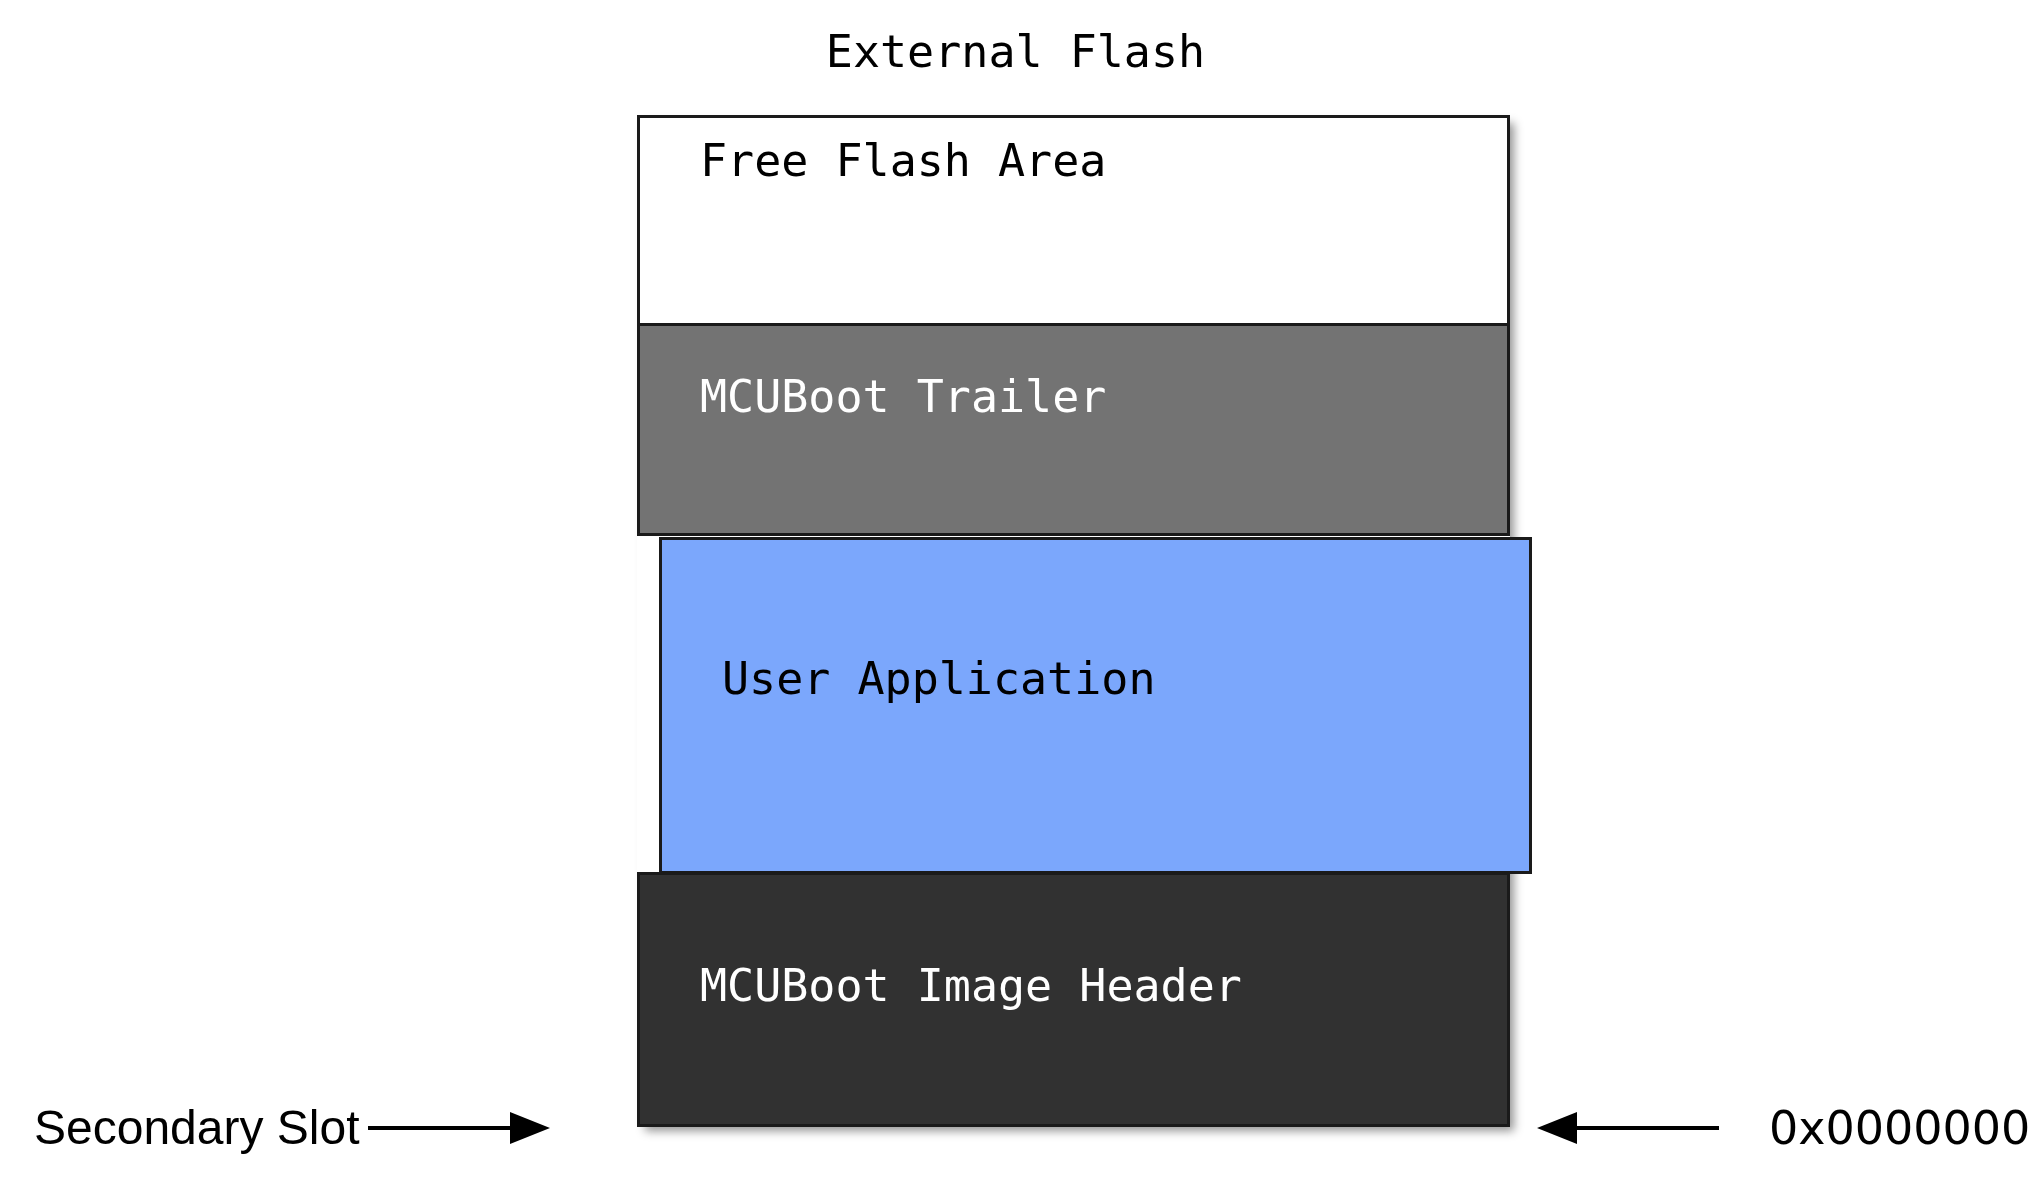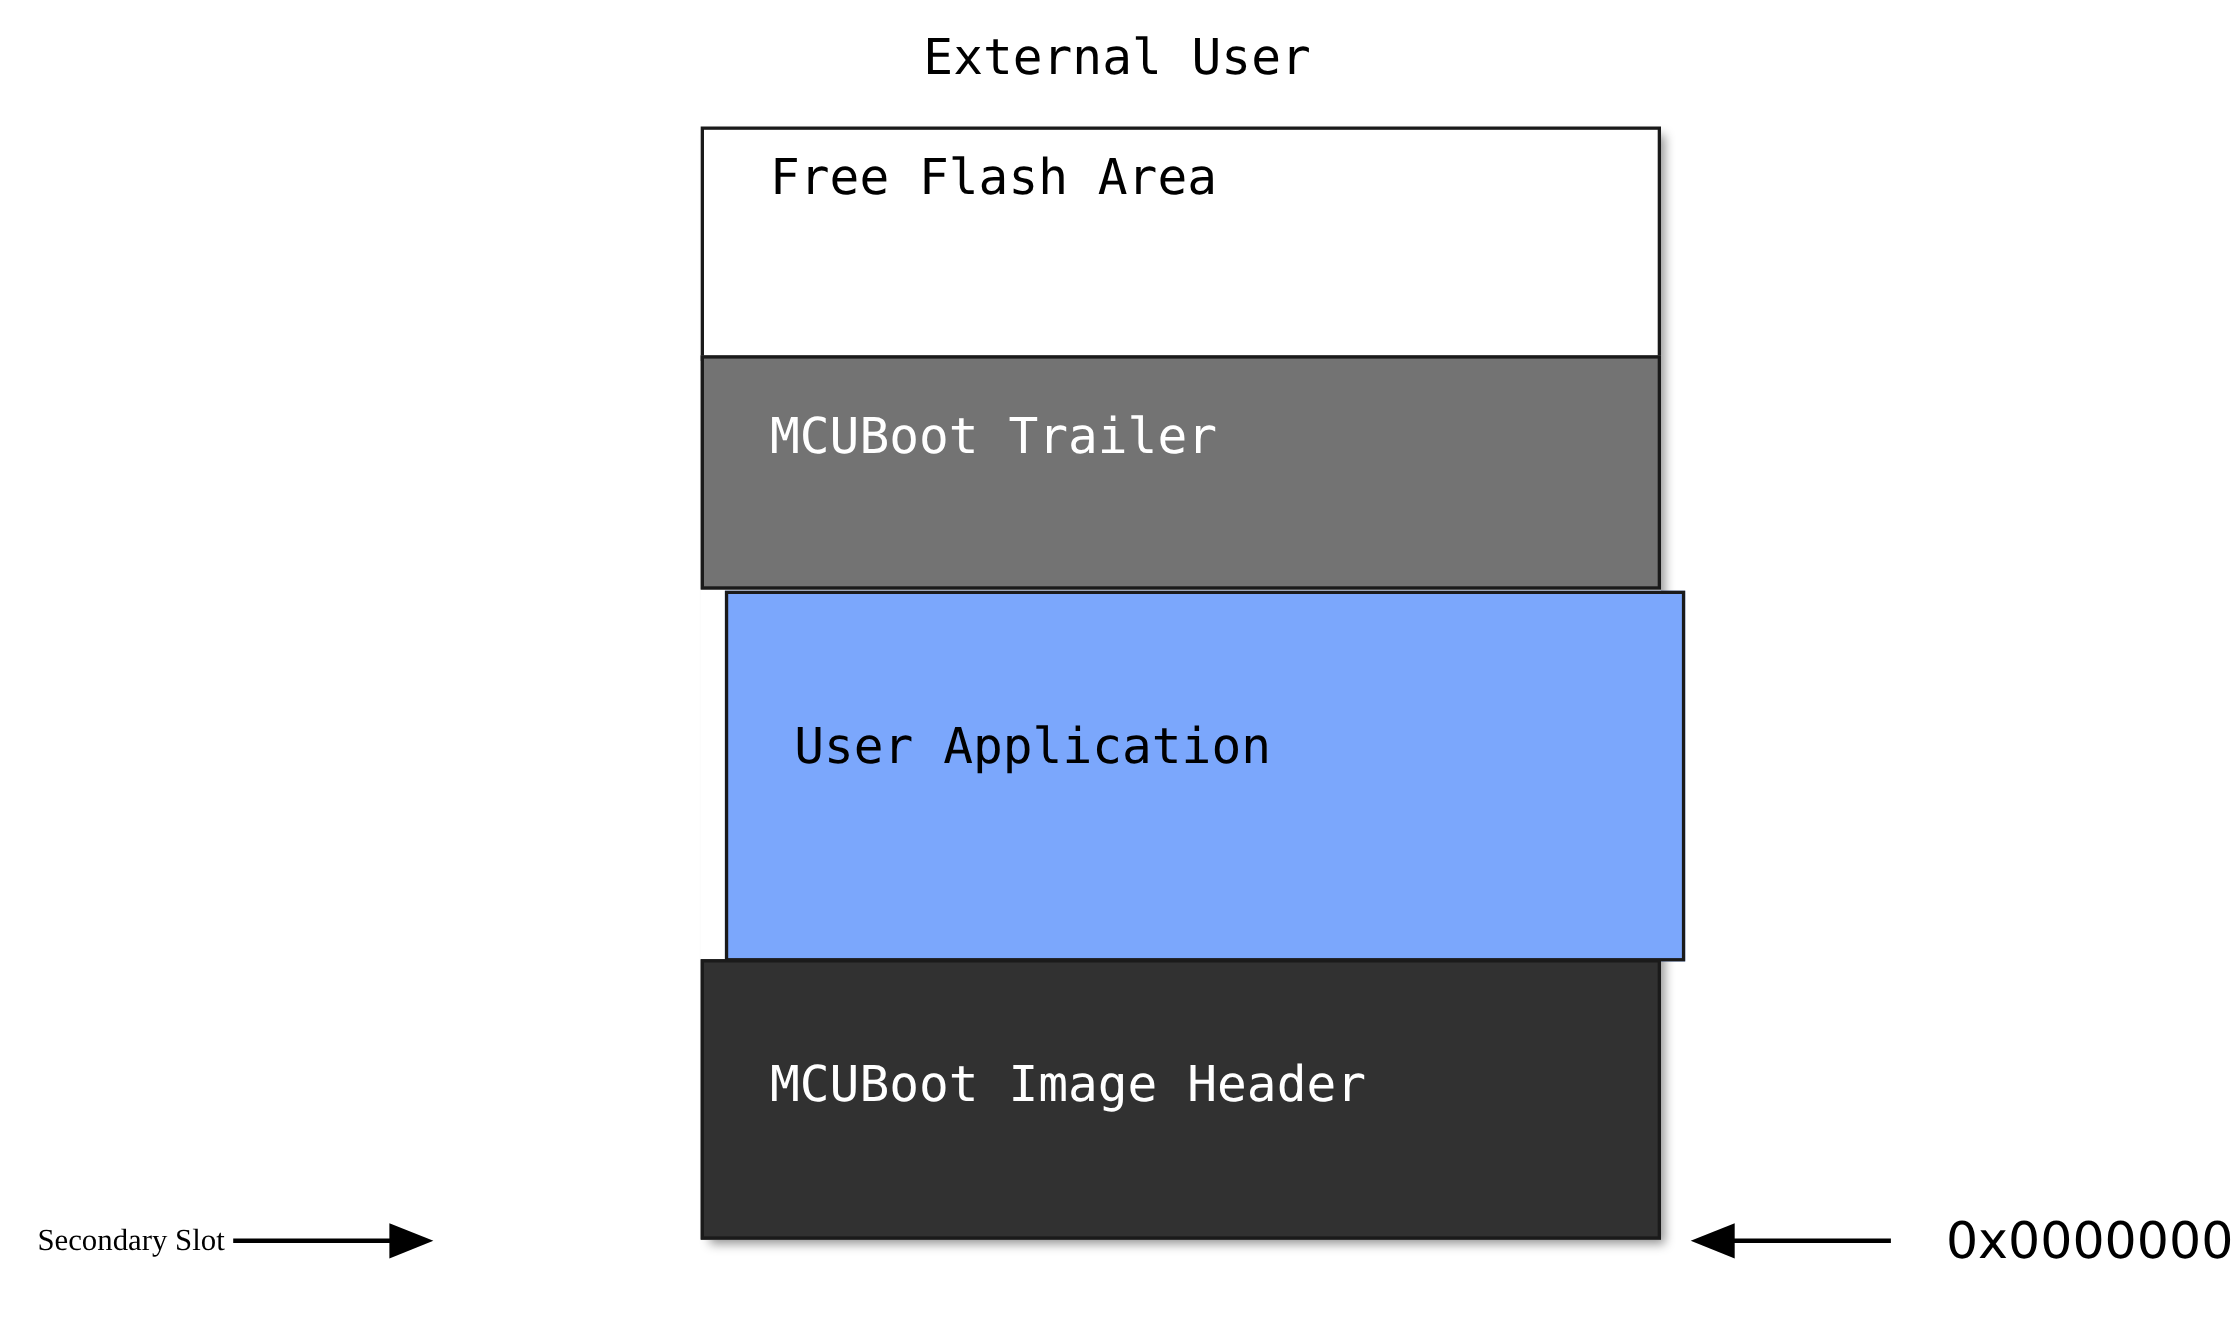--- a/index.html
+++ b/index.html
@@ -106,22 +106,22 @@
 
   
   .annotation {
     position: absolute;
     display: flex;
     align-items: center;
     height: 60px;
   }
 
   .annotation-text {
-    font-family: Liberation Serif, serif;
-    font-size: 28px;
+    font-family: Liberation Sans, sans-serif;
+    font-size: 48px;
     line-height: 60px;
     color: #000000;
     white-space: pre;
   }
 
   .annotation-text.numeric {
     font-family: "DejaVu Sans", "Liberation Sans", sans-serif;
     font-size: 46px;
   }
 
@@ -136,21 +136,21 @@
 
   .arrow-svg {
     display: block;
   }
 </style>
 </head>
 <body>
 
 <div id="canvas">
 
-  <div class="diagram-title">External User</div>
+  <div class="diagram-title">External Flash</div>
 
   <div class="flash-stack">
 
     <div class="flash-section sec-free">
       <div class="section-label">Free Flash Area</div>
     </div>
 
     <div class="flash-section sec-trailer">
       <div class="section-label">MCUBoot Trailer</div>
     </div>

